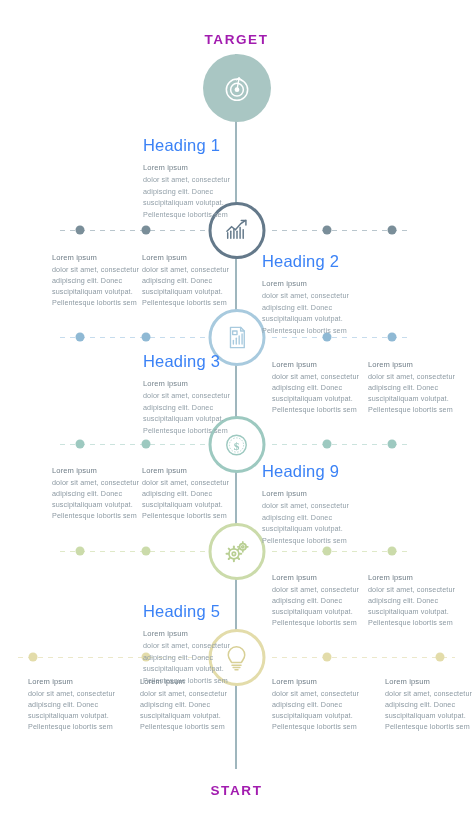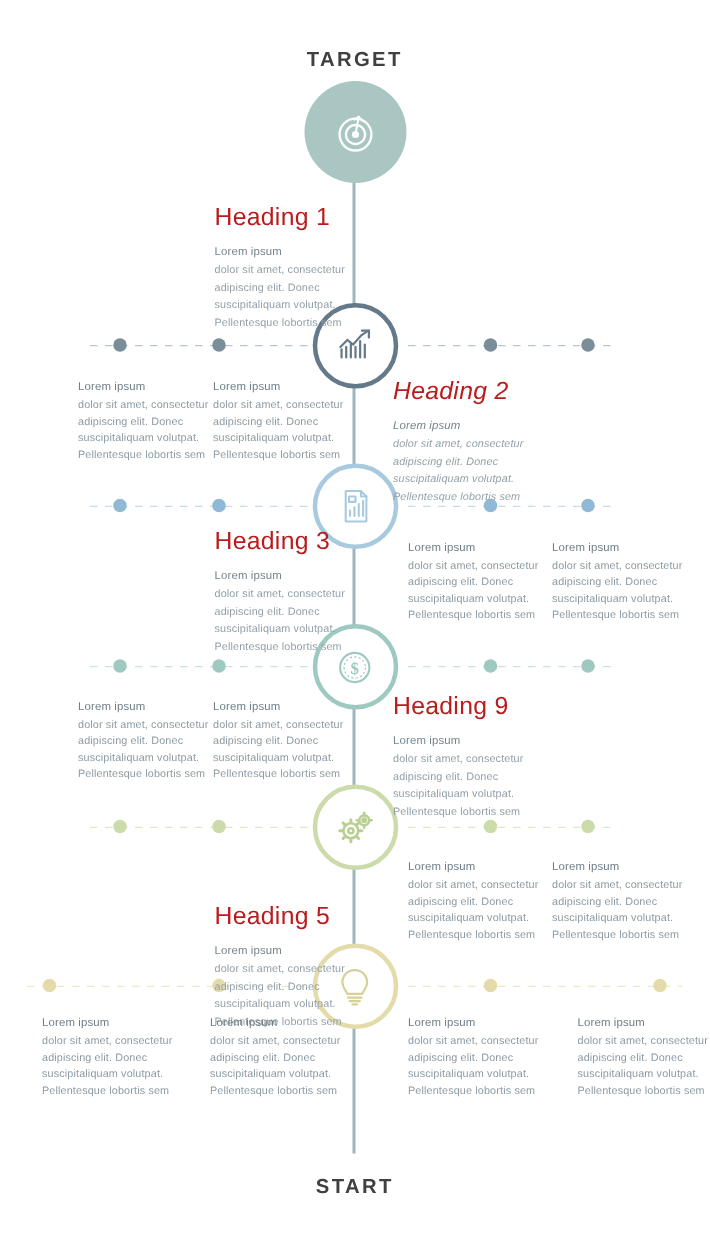--- a/index.html
+++ b/index.html
@@ -14,21 +14,21 @@
 
   
   .spine{
     position:absolute;left:236px;top:54px;width:2px;height:715px;
     background:#9fb6bd;transform:translateX(-1px);
   }
 
   
   .endlabel{
     position:absolute;left:0;width:473px;text-align:center;
-    font-size:13.5px;letter-spacing:1.6px;font-weight:700;color:#404040;
+    font-size:13.5px;letter-spacing:1.6px;font-weight:700;color:#a21caf;
   }
   #target-label{top:32px;}
   #start-label{top:783px;}
 
   
   .node{
     position:absolute;left:50%;transform:translateX(-50%);
     border-radius:50%;
     display:flex;align-items:center;justify-content:center;
     box-sizing:border-box;
@@ -48,21 +48,21 @@
   .tb{position:absolute;width:96px;}
   .tb .t{
     font-size:7.2px;color:#8d9aa3;line-height:1.55;
     letter-spacing:.1px;
   }
   .tb .t b{font-weight:400;color:#6f7d87;display:block;font-size:7.6px;}
 
   
   .hb{position:absolute;width:122px;}
   .hb .h{
-    font-size:16.5px;color:#b91c1c;font-weight:400;letter-spacing:.2px;
+    font-size:16.5px;color:#3b82f6;font-weight:400;letter-spacing:.2px;
     margin:0 0 7px 0;
   }
   .hb .p{
     font-size:7.2px;color:#93a0a9;line-height:1.6;letter-spacing:.1px;
   }
   .hb .p b{font-weight:400;color:#76848d;display:block;font-size:7.6px;}
 </style>
 </head>
 <body>
 
@@ -225,21 +225,21 @@
   </div>
 
   <div class="hb" style="left:143px;top:136px;">
     <div class="h">Heading 1</div>
     <div class="p">
       <b>Lorem ipsum</b>
       <span>dolor sit amet, consectetur adipiscing elit. Donec suscipitaliquam volutpat. Pellentesque lobortis sem</span>
     </div>
   </div>
 
-  <div class="hb" style="left:262px;top:252px;font-style:italic;">
+  <div class="hb" style="left:262px;top:252px;">
     <div class="h">Heading 2</div>
     <div class="p">
       <b>Lorem ipsum</b>
       <span>dolor sit amet, consectetur adipiscing elit. Donec suscipitaliquam volutpat. Pellentesque lobortis sem</span>
     </div>
   </div>
 
   <div class="hb" style="left:143px;top:352px;">
     <div class="h">Heading 3</div>
     <div class="p">

